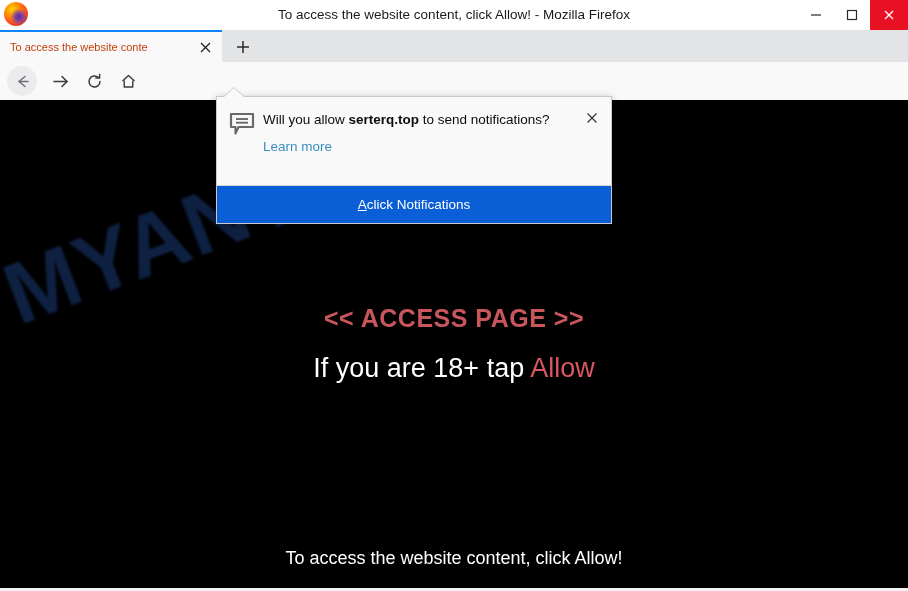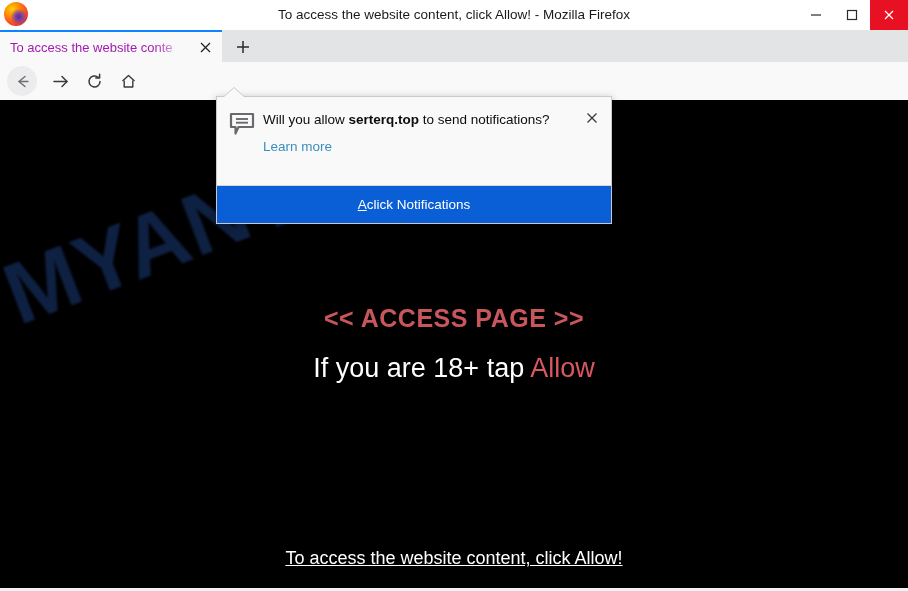--- a/index.html
+++ b/index.html
@@ -61,22 +61,22 @@
   .tab {
     position: absolute; left: 0; top: 0;
     width: 222px; height: 32px;
     background: #f9f9fa;
     border-top: 2px solid #0a84ff;
     display: flex; align-items: center;
     padding-left: 10px;
   }
   .tab-title {
     flex: 1;
-    font-size: 13px;
-    color: #a21caf;
+    font-size: 11px;
+    color: #c2410c;
     white-space: nowrap;
     overflow: hidden;
     -webkit-mask-image: linear-gradient(to right, #000 78%, transparent 97%);
     mask-image: linear-gradient(to right, #000 78%, transparent 97%);
     padding-right: 4px;
   }
   .tab-close {
     width: 22px; height: 22px; margin-right: 6px;
     display: flex; align-items: center; justify-content: center;
     color: #222;
@@ -187,21 +187,20 @@
     font-size: 27px;
     color: #ffffff;
     margin-top: 29px;
   }
   .tap-line .allow { color: #d9575f; }
   .bottom-line {
     position: absolute; left: 0; top: 448px;
     width: 908px; text-align: center;
     font-size: 18px;
     color: #ffffff;
-    text-decoration: underline;
   }
   .page-bottom-strip {
     position: absolute; left: 0; top: 588px;
     width: 908px; height: 3px;
     background: #f2f2f2;
   }
 
   
   .popup {
     position: absolute;

